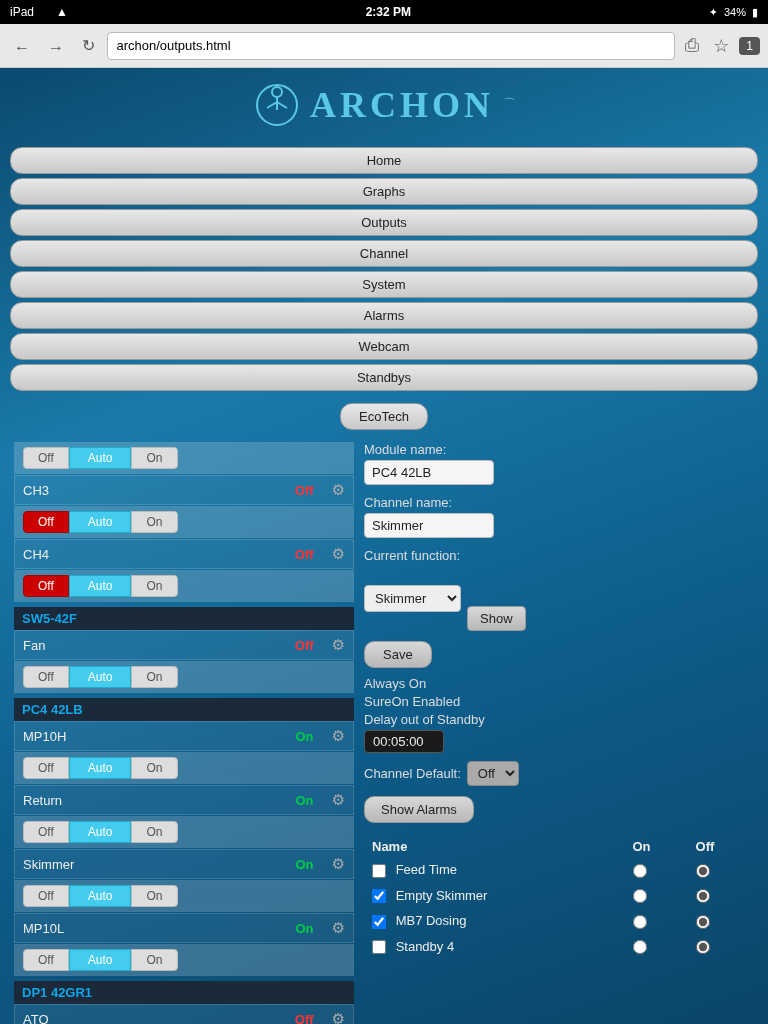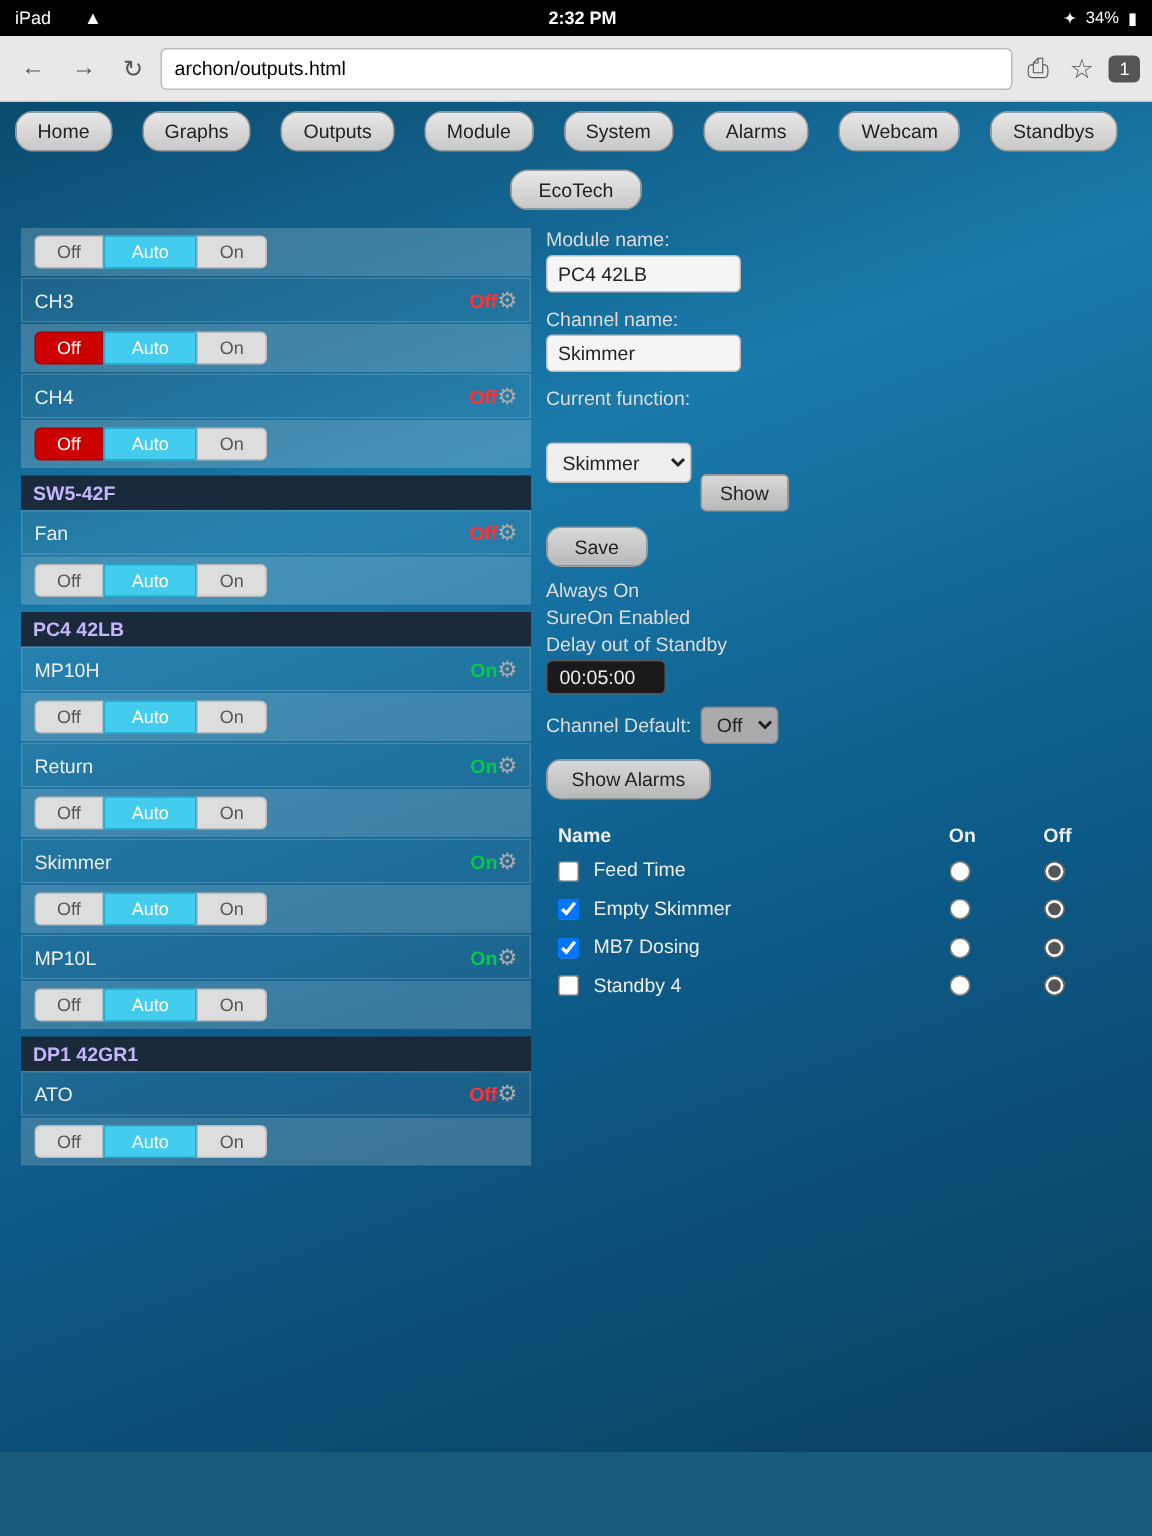--- a/index.html
+++ b/index.html
@@ -102,22 +102,23 @@
     }
     .wifi-dot {
       color: #5cc8e8;
       font-size: 14px;
     }
 
     
     .nav-bar {
       display: flex;
       flex-wrap: wrap;
-      gap: 20px;
+      gap: 4px;
       padding: 6px 10px;
+      flex-direction: column;
     }
     .nav-btn {
       background: linear-gradient(180deg, #e8e8e8 0%, #c8c8c8 100%);
       border: 1px solid #999;
       border-radius: 12px;
       padding: 5px 14px;
       font-size: 13px;
       cursor: pointer;
       color: #222;
     }
@@ -144,38 +145,38 @@
     
     .channel-list {
       width: 340px;
       display: flex;
       flex-direction: column;
       gap: 0;
     }
 
     .group-header {
       background: #1a2a3a;
-      color: #c4b5fd;
+      color: #0ea5e9;
       font-size: 13px;
       font-weight: bold;
       padding: 4px 8px;
       margin-top: 4px;
     }
 
     .channel-block {
       background: rgba(255,255,255,0.06);
       border: 1px solid rgba(255,255,255,0.15);
       margin-bottom: 1px;
     }
 
     .channel-name-row {
       display: flex;
       align-items: center;
       padding: 5px 8px;
-      gap: 0;
+      gap: 18px;
     }
     .channel-label {
       flex: 1;
       color: #eee;
       font-size: 13px;
     }
     .channel-status-on { color: #00cc44; font-size: 13px; font-weight: bold; }
     .channel-status-off { color: #ff3333; font-size: 13px; font-weight: bold; }
     .gear-icon { color: #aaa; font-size: 15px; cursor: pointer; }
 
@@ -394,26 +395,39 @@
   <button class="browser-btn">→</button>
   <button class="browser-btn">↻</button>
   <input class="url-bar" type="text" value="archon/outputs.html" style="">
   <button class="browser-icon-btn">⎙</button>
   <button class="browser-icon-btn">☆</button>
   <span class="tab-badge">1</span>
 </div>
 
 <div class="main-content">
 
+  <div class="header">
+    <div class="logo-container">
+      <svg class="logo-icon" viewBox="0 0 50 50">
+        <circle cx="25" cy="25" r="20" fill="none" stroke="#5cc8e8" stroke-width="2"></circle>
+        <circle cx="25" cy="12" r="5" fill="none" stroke="#5cc8e8" stroke-width="2"></circle>
+        <line x1="25" y1="17" x2="25" y2="30" stroke="#5cc8e8" stroke-width="2"></line>
+        <line x1="25" y1="22" x2="15" y2="28" stroke="#5cc8e8" stroke-width="2"></line>
+        <line x1="25" y1="22" x2="35" y2="28" stroke="#5cc8e8" stroke-width="2"></line>
+      </svg>
+      <span class="logo-text">ARCHON</span>
+      <span class="wifi-dot">⌒</span>
+    </div>
+  </div>
 
   <div class="nav-bar">
     <button class="nav-btn">Home</button>
     <button class="nav-btn">Graphs</button>
     <button class="nav-btn">Outputs</button>
-    <button class="nav-btn">Module</button>
+    <button class="nav-btn">Channel</button>
     <button class="nav-btn">System</button>
     <button class="nav-btn">Alarms</button>
     <button class="nav-btn">Webcam</button>
     <button class="nav-btn">Standbys</button>
   </div>
   <button class="ecotech-btn">EcoTech</button>
 
   <div class="content-area">
 
     <div class="channel-list">

